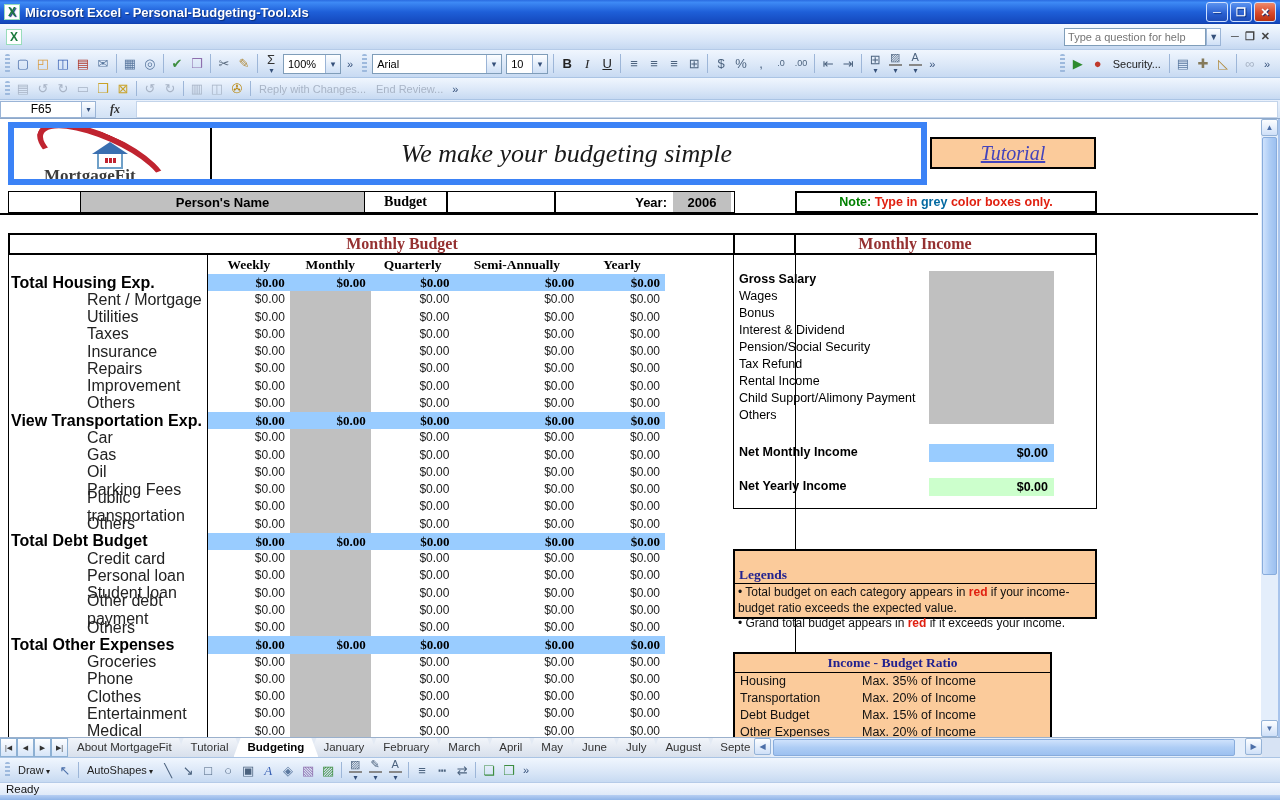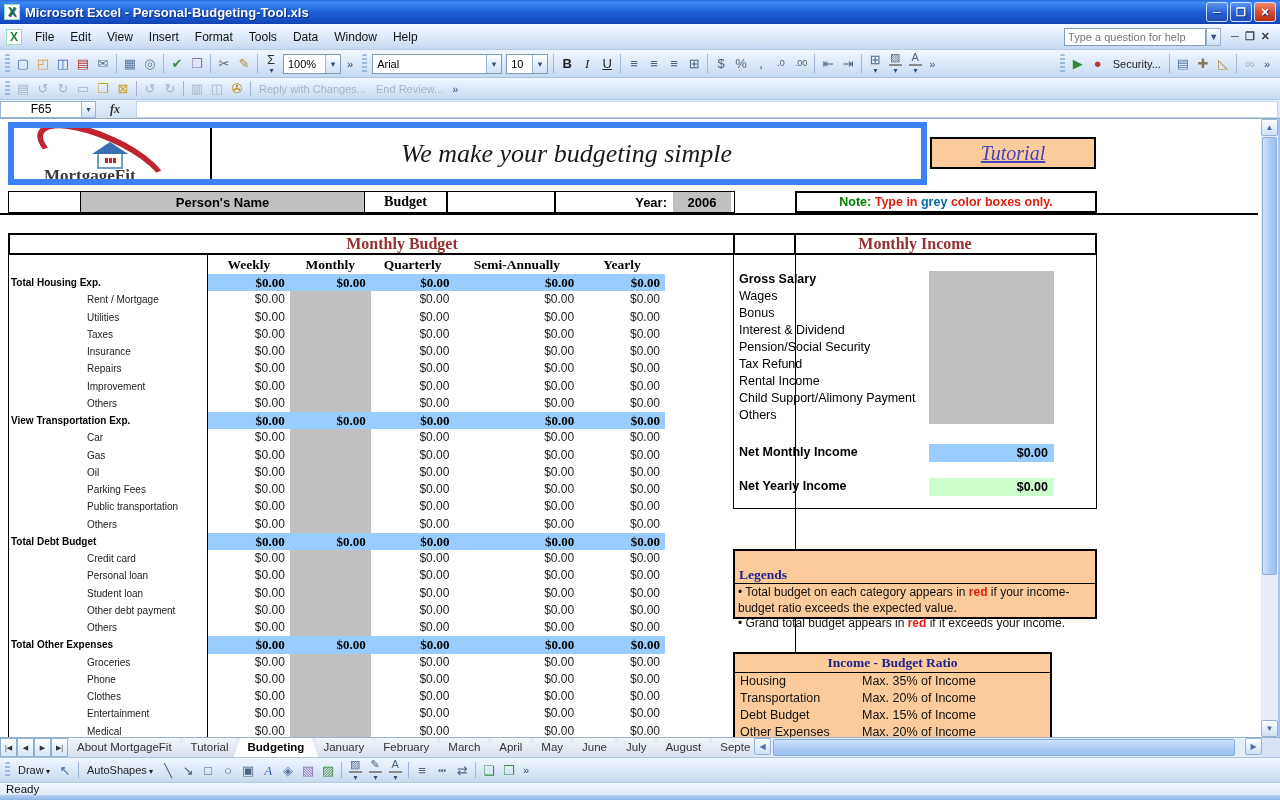--- a/index.html
+++ b/index.html
@@ -113,21 +113,21 @@
   .btitle{height:22px;border:2px solid #000;display:flex;align-items:center;justify-content:center;
     font-family:"Liberation Serif",serif;font-weight:bold;font-size:16px;color:#953131;}
   .bhead{height:19px;border-left:1.5px solid #000;border-right:1.5px solid #000;display:flex;}
   .blabel{width:198px;flex:none;}
   .bvals{width:458px;display:flex;border-left:1.5px solid #000;}
   .bhcell{font-family:"Liberation Serif",serif;font-weight:bold;font-size:13.5px;text-align:center;
     display:flex;align-items:center;justify-content:center;}
   .c0{width:82px;}.c1{width:81px;}.c2{width:84px;}.c3{width:125px;}.c4{width:86px;}
   #budget-body{border-left:1.5px solid #000;border-right:1.5px solid #000;}
   .brow{height:17.25px;display:flex;}
-  .brow .blabel{font-size:10px;display:flex;align-items:center;}
+  .brow .blabel{font-size:16px;display:flex;align-items:center;}
   .brow .blabel.bold{font-weight:bold;padding-left:2px;}
   .brow .blabel.indent{padding-left:78px;color:#222;}
   .bcell{text-align:right;padding-right:5px;font-size:12px;color:#1a1a1a;line-height:17.25px;}
   .brow.total .bvals{background:#99ccff;}
   .brow.total .bcell{font-family:"Liberation Serif",serif;font-weight:bold;font-size:13px;color:#000;}
   .greycell{background:#c0c0c0;}
 
   
   .ipanel{left:733px;top:114px;width:364px;}
   .ititle{height:22px;border:2px solid #000;display:flex;align-items:center;justify-content:center;
@@ -202,31 +202,20 @@
   <span>Microsoft Excel - Personal-Budgeting-Tool.xls</span>
   <div class="caption-btns">
     <div class="cbtn">─</div>
     <div class="cbtn">❐</div>
     <div class="cbtn close">✕</div>
   </div>
 </div>
 
 <div class="menubar">
   <div class="xlicon" style="margin-left:6px;">X</div>
-  <div id="menu-items" style="display:flex;">
-      <div class="menu-item">File</div>
-      <div class="menu-item">Edit</div>
-      <div class="menu-item">View</div>
-      <div class="menu-item">Insert</div>
-      <div class="menu-item">Format</div>
-      <div class="menu-item">Tools</div>
-      <div class="menu-item">Data</div>
-      <div class="menu-item">Window</div>
-      <div class="menu-item">Help</div>
-    </div>
   <div class="qbox">
     <input placeholder="Type a question for help" style="">
     <div class="combo-arrow">▼</div>
   </div>
   <div class="doc-ctrls">
     <span>─</span>
     <span>❐</span>
     <span>✕</span>
   </div>
 </div>

